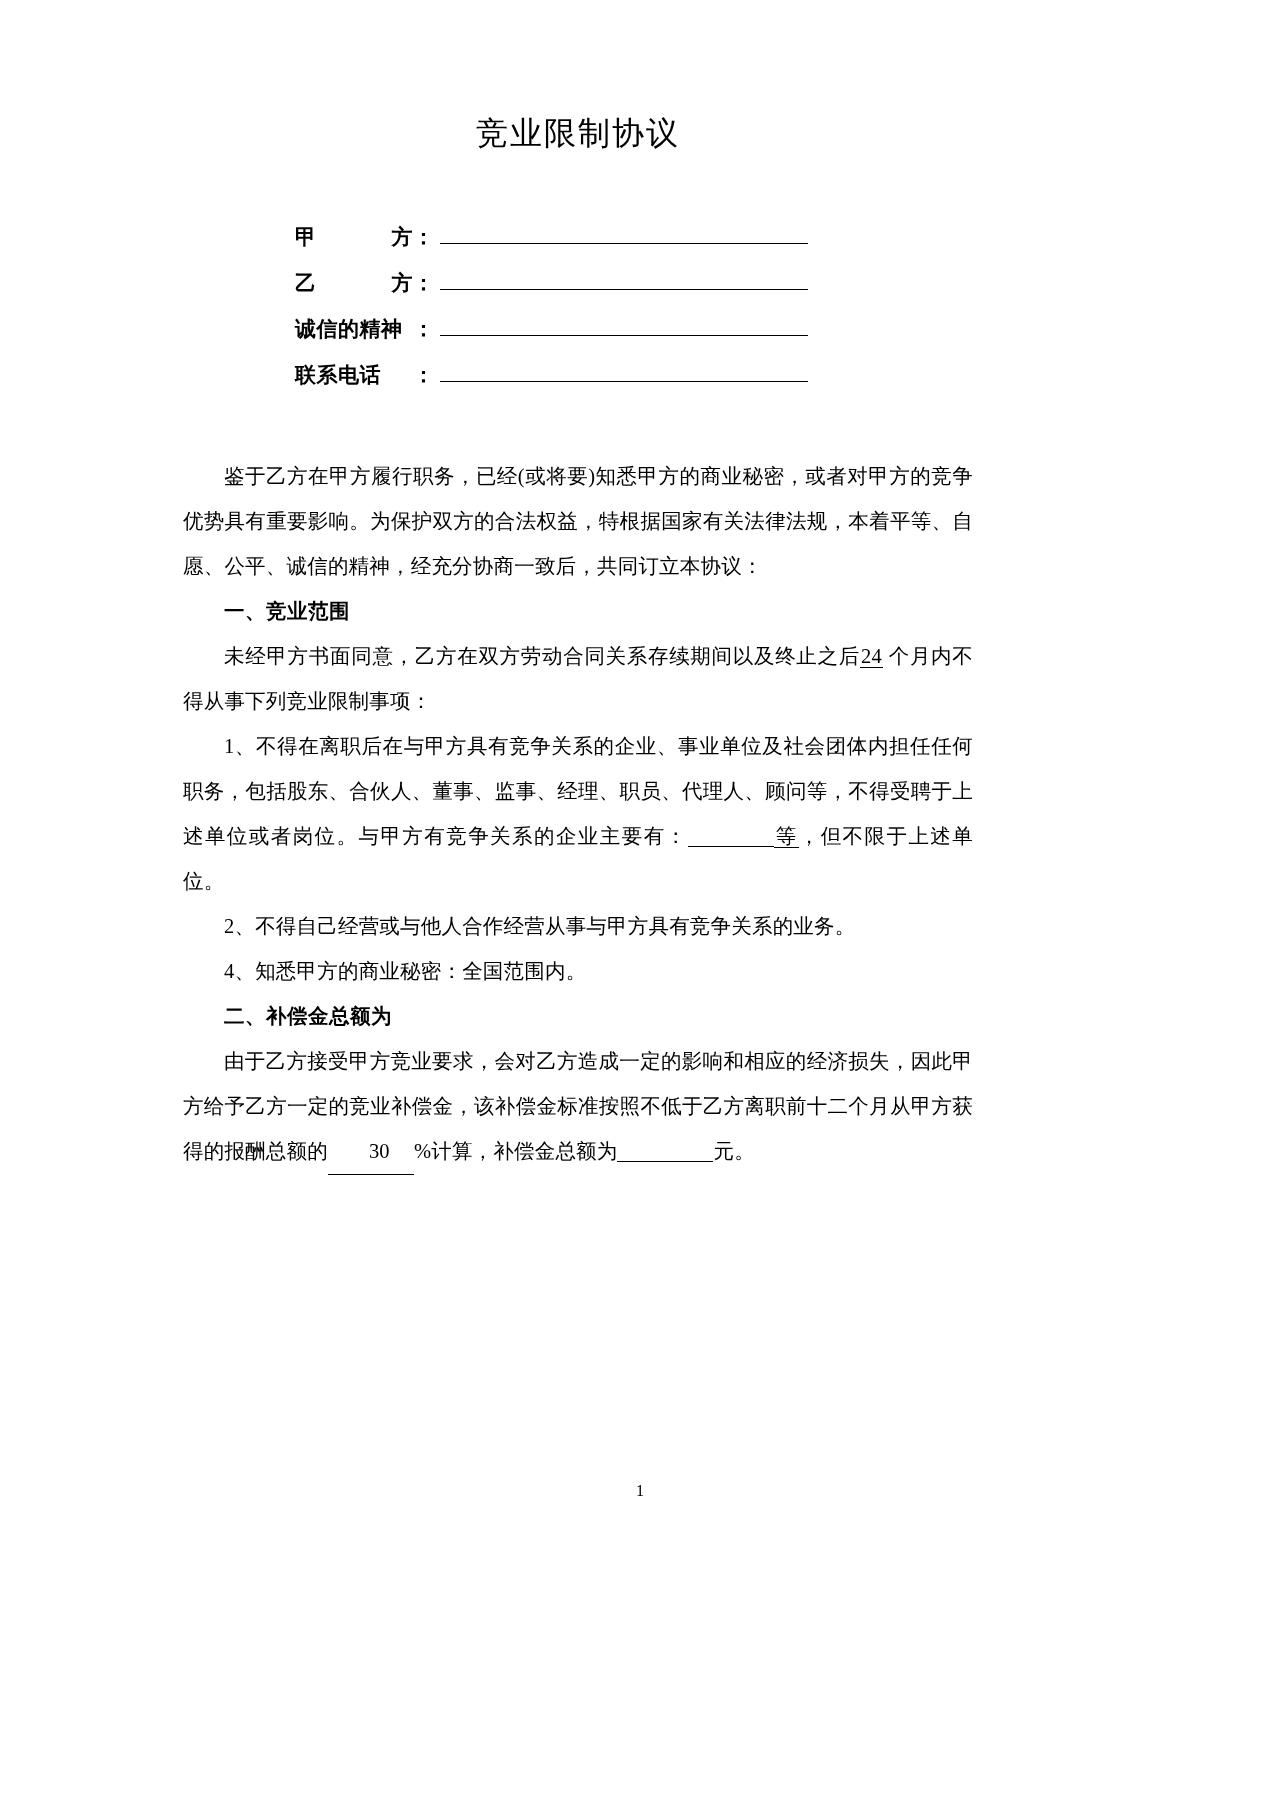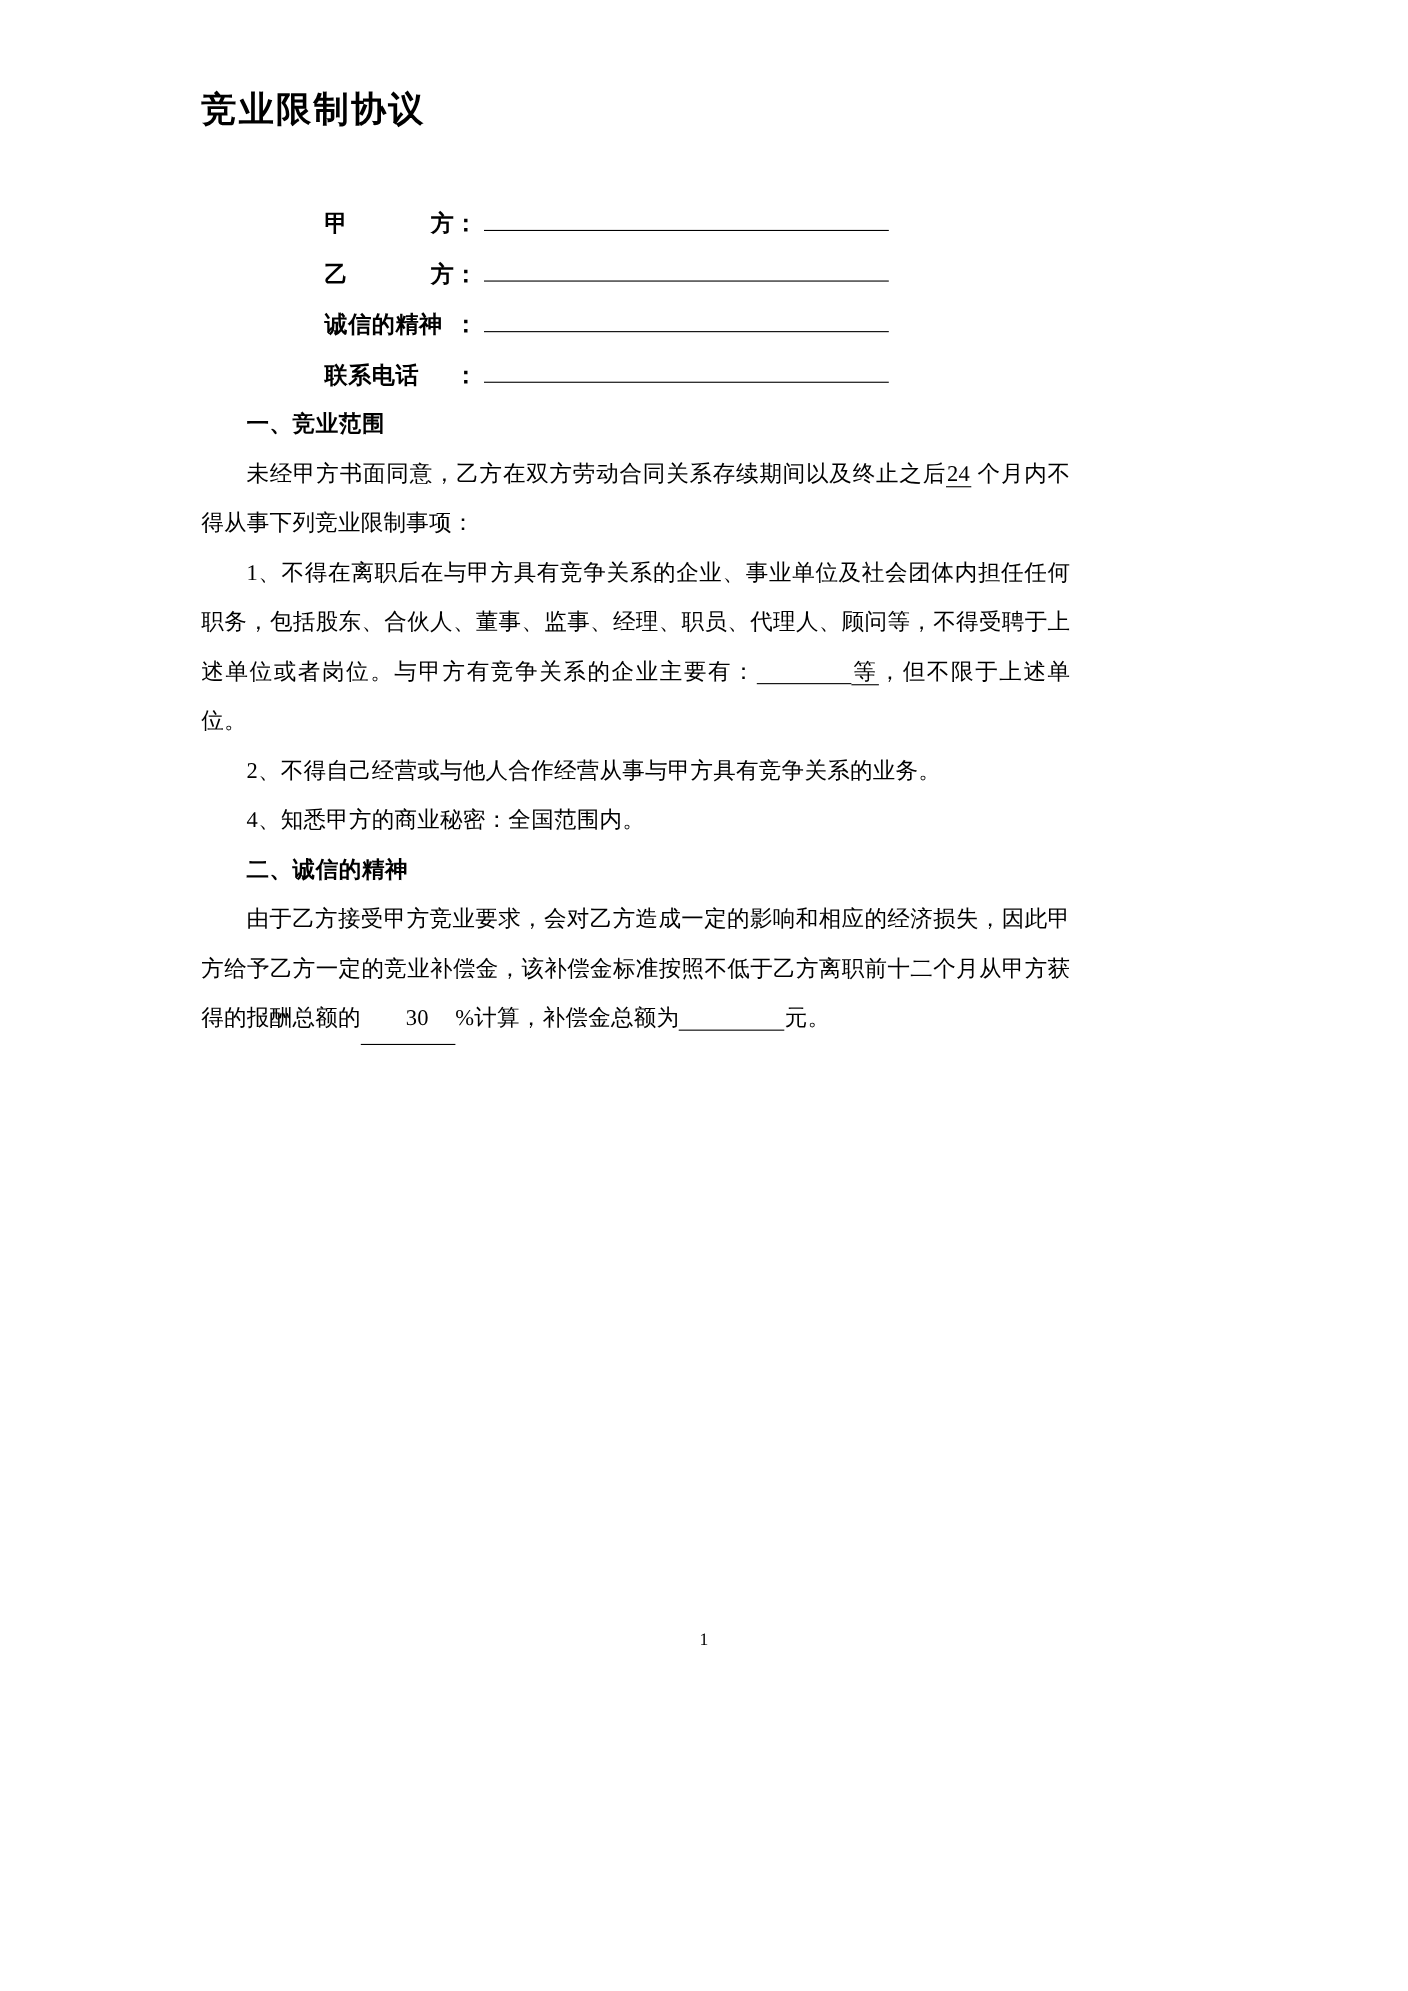--- a/index.html
+++ b/index.html
@@ -23,25 +23,26 @@
   }
   .content {
     position: absolute;
     left: 183px;
     top: 0;
     width: 790px;
   }
 
   
   .doc-title {
+    text-align: center;
     font-size: 32px;
-    font-weight: bold;
+    font-weight: normal;
     letter-spacing: 2px;
     margin: 0;
-    padding-top: 80px;
+    padding-top: 114px;
     line-height: 1.2;
   }
 
   
   .party-block {
     margin-top: 62px;
     padding-left: 112px;
   }
   .party-row {
     display: flex;
@@ -158,33 +159,34 @@
       </div>
 
       <div class="party-row">
         <span class="party-label wide">联系电话</span>
           <span class="party-colon">：</span>
           <span class="party-blank blank-long"></span>
       </div>
 
     </div>
 
+    <p class="para" style="margin-top:56px;">鉴于乙方在甲方履行职务，已经(或将要)知悉甲方的商业秘密，或者对甲方的竞争优势具有重要影响。为保护双方的合法权益，特根据国家有关法律法规，本着平等、自愿、公平、诚信的精神，经充分协商一致后，共同订立本协议：</p>
 
     <h2 class="heading">一、竞业范围</h2>
 
     <p class="para"><span>未经甲方书面同意，乙方在双方劳动合同关系存续期间以及终止之后</span><span class="u-text">24</span> <span>个月内不得从事下列竞业限制事项：</span></p>
 
     <p class="para"><span>1、</span><span>不得在离职后在与甲方具有竞争关系的企业、事业单位及社会团体内担任任何职务，包括股东、合伙人、董事、监事、经理、职员、代理人、顾问等，不得受聘于上述单位或者岗位。与甲方有竞争关系的企业主要有：</span><span class="u-blank short"></span><span class="u-text">等</span><span>，但不限于上述单位。</span></p>
 
     <p class="para"><span>2、</span><span>不得自己经营或与他人合作经营从事与甲方具有竞争关系的业务。</span></p>
 
 
     <p class="para"><span>4、</span><span>知悉甲方的商业秘密：全国范围内。</span></p>
 
-    <h2 class="heading">二、诚信的精神</h2>
+    <h2 class="heading">二、补偿金总额为</h2>
 
     <p class="para"><span>由于乙方接受甲方竞业要求，会对乙方造成一定的影响和相应的经济损失，因此甲方给予乙方一定的竞业补偿金，该补偿金标准按照不低于乙方离职前十二个月从甲方获得的报酬总额的</span><span class="u-num">30</span><span>%计算，补偿金总额为</span><span class="u-blank"></span><span>元。</span></p>
 
   </div>
 
   <div class="page-number">1</div>
 
 </div>
 
 </body></html>

